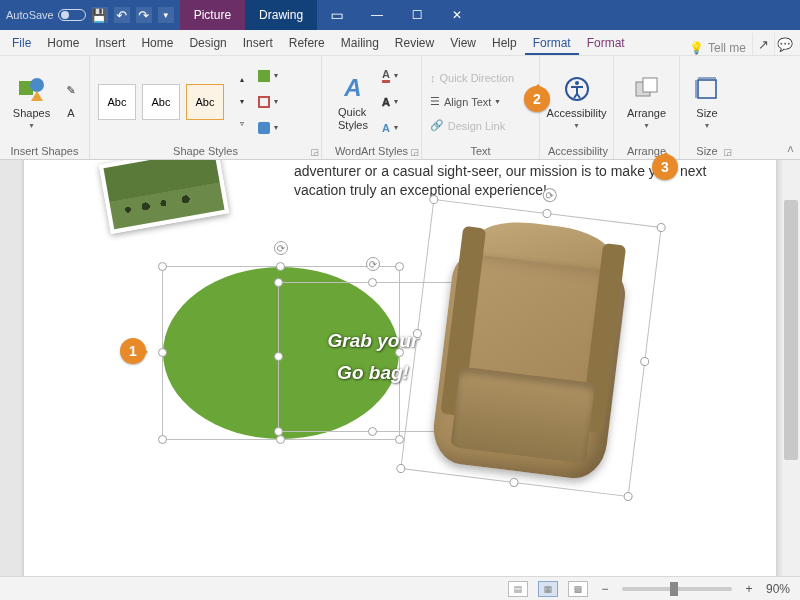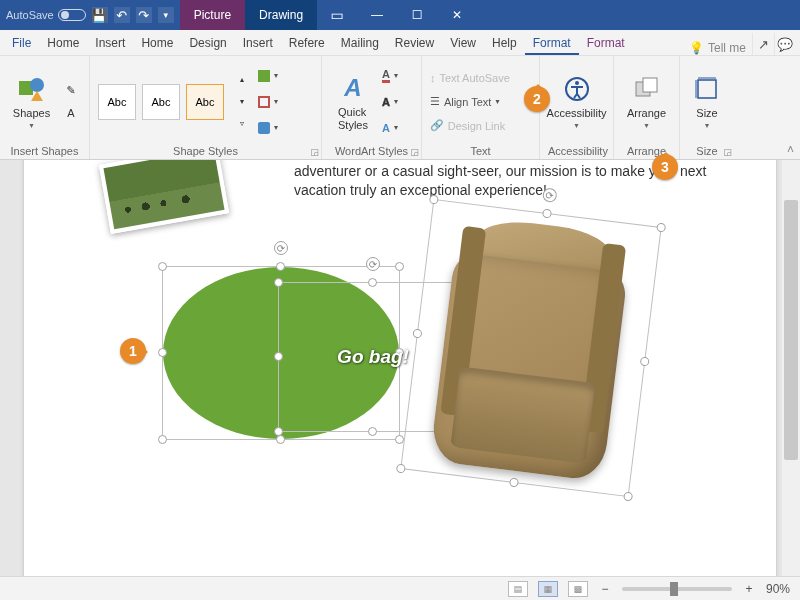--- a/index.html
+++ b/index.html
@@ -216,21 +216,21 @@
       </div>
     </div>
     <div class="group-label">WordArt Styles</div>
     <div class="launch">◲</div>
   </div>
 
   <div class="group" style="width:118px">
     <div class="group-body" style="flex-direction:column;align-items:flex-start;gap:4px;justify-content:center">
       <div class="row-btn dis">
           <span>↕</span>
-          <span>Text AutoSave</span>
+          <span>Quick Direction</span>
         </div>
       <div class="row-btn">
           <span>☰</span>
           <span>Align Text</span>
           <span style="font-size:8px">▾</span>
         </div>
       <div class="row-btn dis">
           <span>🔗</span>
           <span>Design Link</span>
         </div>
@@ -316,20 +316,21 @@
       <div class="h ml"></div>
         <div class="h mr"></div>
       <div class="h bl"></div>
         <div class="h bm"></div>
         <div class="h br"></div>
     </div>
 
     <div class="selbox" style="left:254px;top:128px;width:190px;height:150px">
       <div class="rot">⟳</div>
       <div class="textbox-txt">
+        <span>Grab your</span>
         <span>Go bag!</span>
       </div>
       <div class="h tl"></div>
         <div class="h tm"></div>
         <div class="h tr"></div>
       <div class="h ml"></div>
         <div class="h mr"></div>
       <div class="h bl"></div>
         <div class="h bm"></div>
         <div class="h br"></div>

